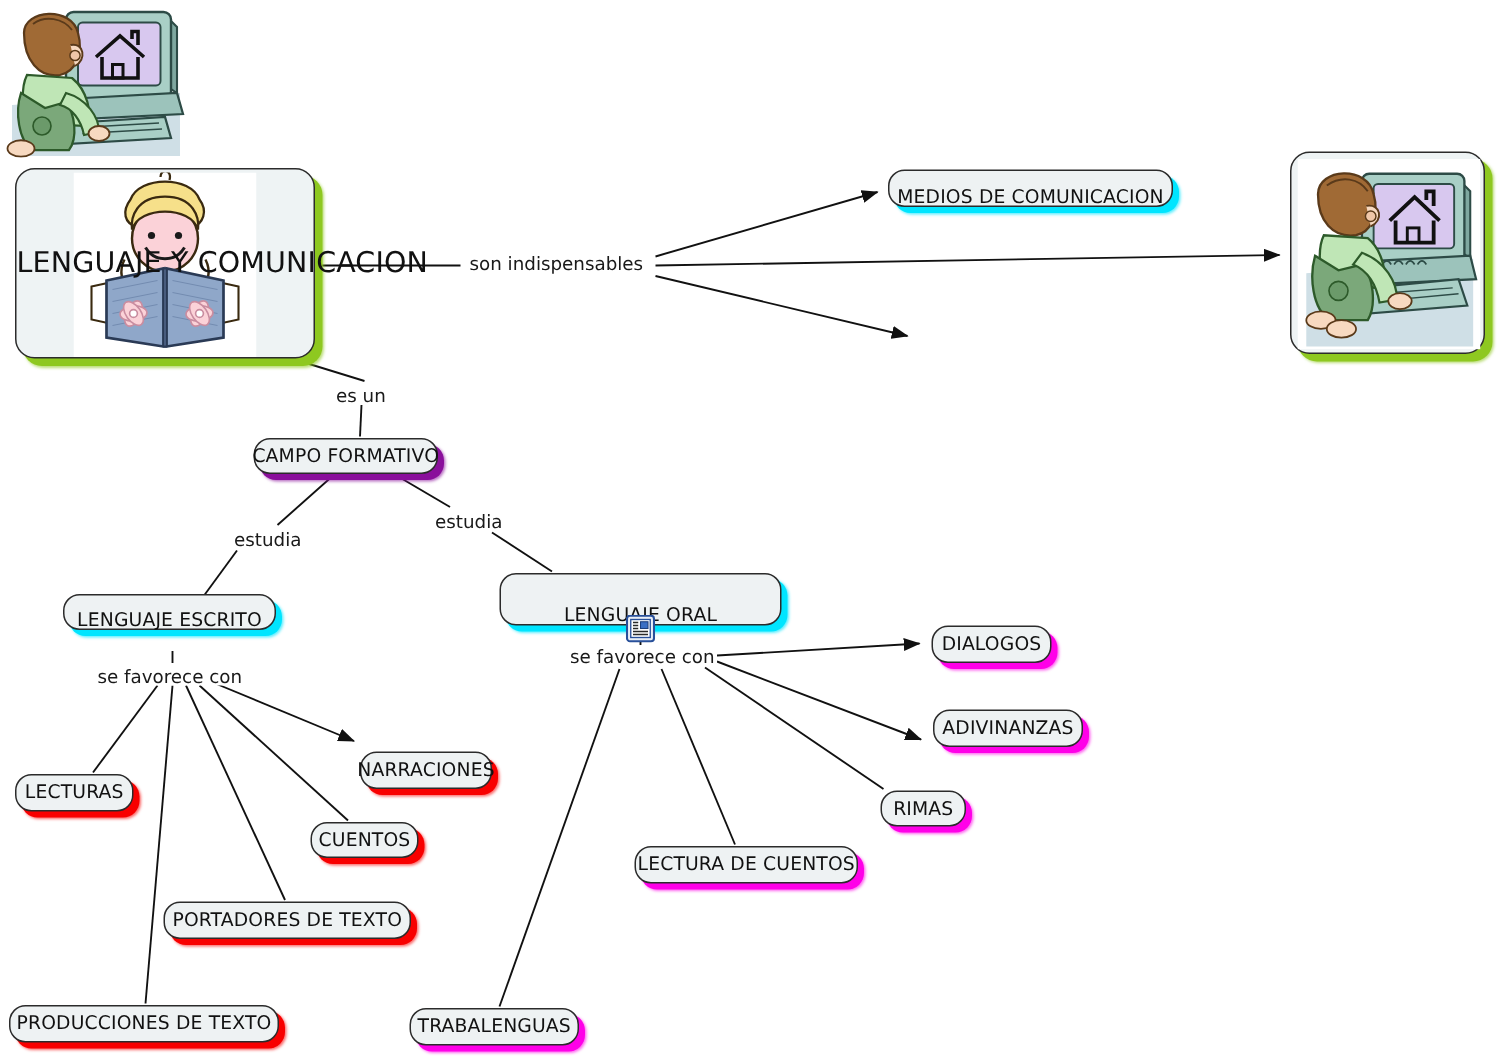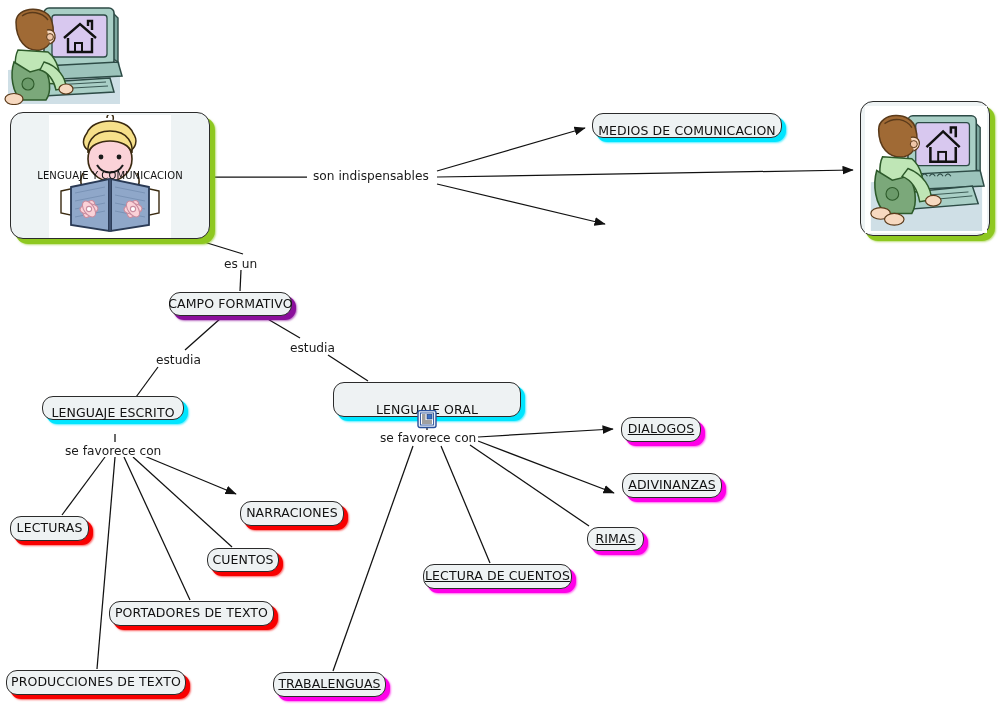--- a/index.html
+++ b/index.html
@@ -45,35 +45,35 @@
   .node .label {
     font-size: 12.5px;
     letter-spacing: 0.1px;
     white-space: nowrap;
     line-height: 1;
     color: #111111;
   }
   
   .sh-cyan   { box-shadow: 4px 4px 0 0 #00e5ff, 5px 5px 2px 0 rgba(0,229,255,.65); align-items: flex-end; }
   .sh-red    { box-shadow: 4px 4px 0 0 #f80000, 5px 5px 2px 0 rgba(248,0,0,.6); }
-  .sh-magenta{ box-shadow: 4px 4px 0 0 #ff00e8, 5px 5px 2px 0 rgba(255,0,232,.6); text-decoration: underline; }
+  .sh-magenta{ box-shadow: 4px 4px 0 0 #ff00e8, 5px 5px 2px 0 rgba(255,0,232,.6); }
   .sh-purple { box-shadow: 4px 4px 0 0 #8a0f9b, 5px 5px 2px 0 rgba(138,15,155,.6); }
   .sh-green  { box-shadow: 5px 5px 0 0 #8ec820, 6px 6px 2px 0 rgba(142,200,32,.6); }
 
   .node.big {
     border-radius: 13px;
     background: #eef3f4;
     flex-direction: column;
     justify-content: center;
   }
   .node.big .label {
     position: absolute;
     left: 0; right: 0;
     text-align: center;
-    font-size: 10px;
+    font-size: 19px;
     z-index: 4;
     text-shadow: none;
   }
   .node-pic {
     position: absolute;
     z-index: 2;
   }
 
   
   .edge-label {
@@ -320,21 +320,21 @@
   </div>
 
   <div class="node sh-red" style="left:10px; top:516px; width:79px; height:25px;">
     <span class="label">LECTURAS</span>
   </div>
 
   <div class="node sh-red" style="left:207px; top:548px; width:72px; height:24px;">
     <span class="label">CUENTOS</span>
   </div>
 
-  <div class="node sh-red" style="left:240px; top:501px; width:104px; height:25px;">
+  <div class="node sh-red" style="left:240px; top:501px; width:88px; height:25px;">
     <span class="label">NARRACIONES</span>
   </div>
 
   <div class="node sh-red" style="left:109px; top:601px; width:165px; height:25px;">
     <span class="label">PORTADORES DE TEXTO</span>
   </div>
 
   <div class="node sh-red" style="left:6px; top:670px; width:180px; height:25px;text-align:right;">
     <span class="label">PRODUCCIONES DE TEXTO</span>
   </div>

